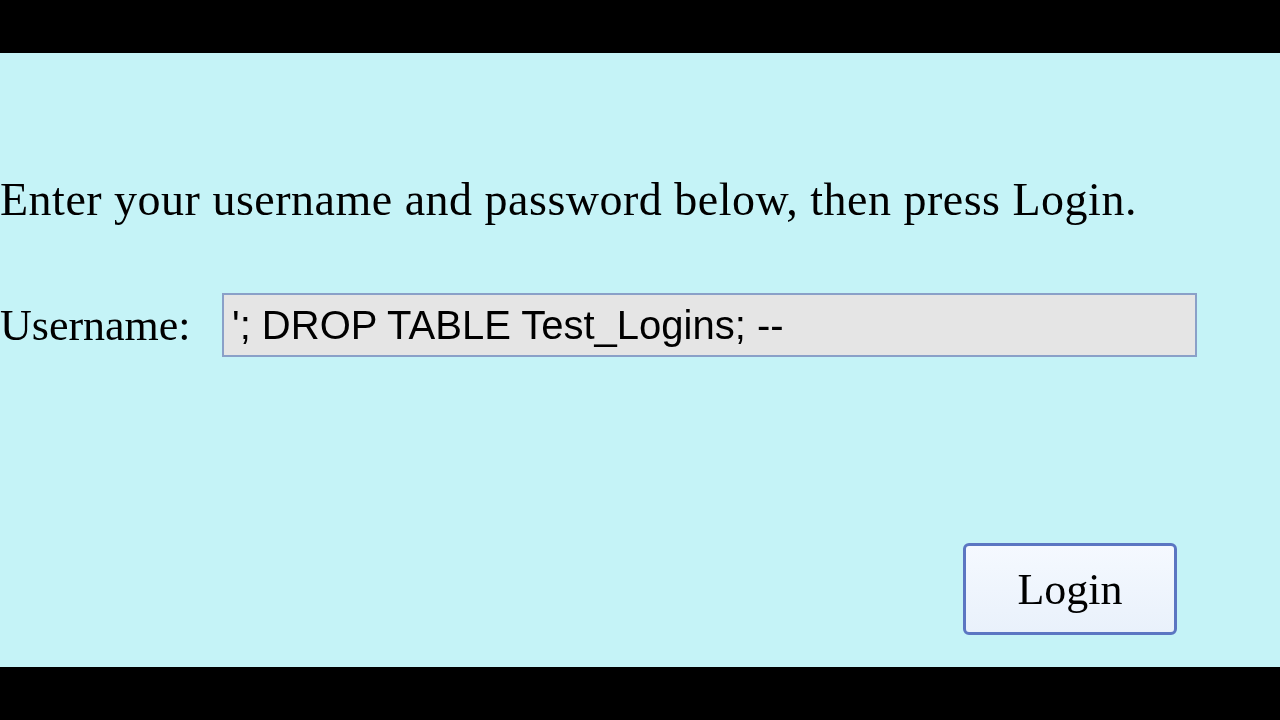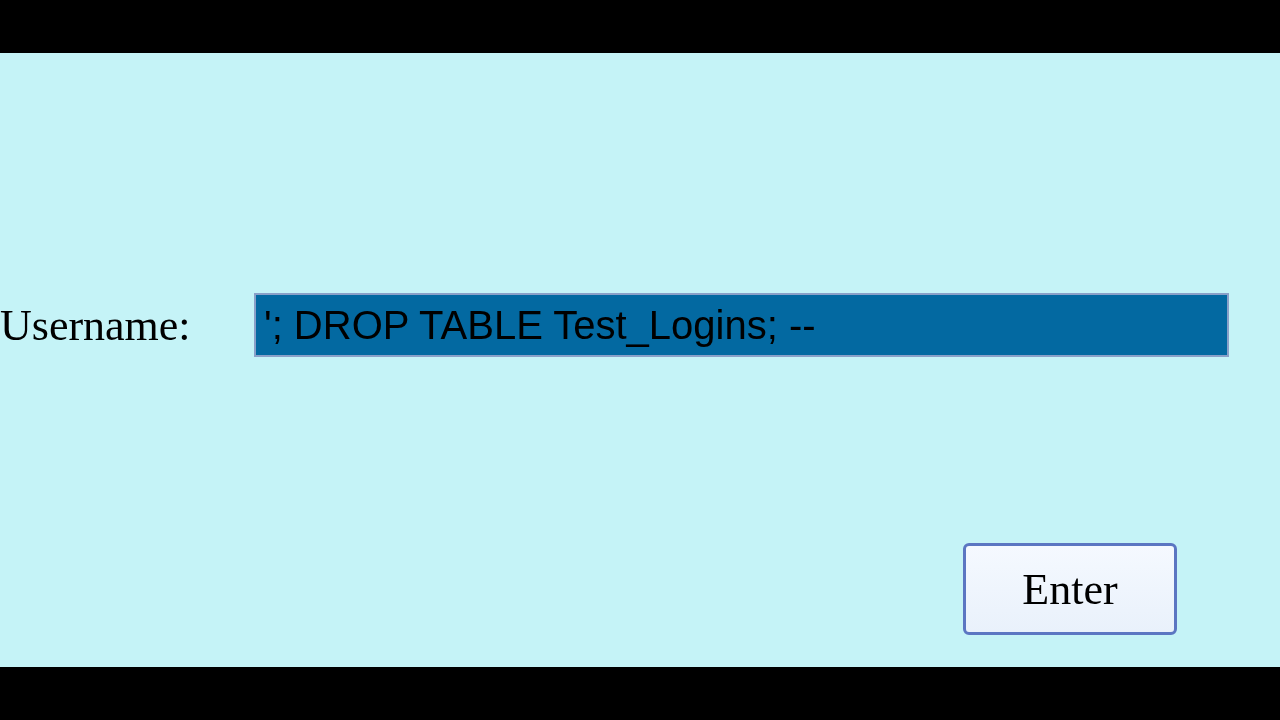--- a/index.html
+++ b/index.html
@@ -35,28 +35,27 @@
     .row-pass { top: 370px; }
     .label {
       font-family: "Times New Roman", Times, serif;
       font-size: 44px;
       color: #000;
       width: 222px;
     }
     .text-input {
       width: 975px;
       height: 64px;
-      background: #0369a1;
+      background: #e5e5e5;
       border: 2px solid #8aa0c8;
       font-family: Arial, Helvetica, sans-serif;
       font-size: 40px;
       padding: 4px 10px 4px 8px;
       outline: none;
       color: #000;
-      margin-left: 32px;
     }
     .row-pass .text-input { width: 975px; }
     .login-btn {
       position: absolute;
       left: 963px;
       top: 490px;
       width: 214px;
       height: 92px;
       background: linear-gradient(180deg, #f5f9ff 0%, #e9f1fb 100%);
       border: 3px solid #5b76c2;
@@ -65,22 +64,23 @@
       font-size: 44px;
       color: #000;
       cursor: pointer;
     }
   </style>
 </head>
 <body>
 
 <div class="panel">
 
+  <div class="instruction">Enter your username and password below, then press Login.</div>
 
   <div class="row row-user">
     <div class="label">Username:</div>
     <input type="text" class="text-input" value="'; DROP TABLE Test_Logins; --" style="">
   </div>
 
 
-  <button class="login-btn">Enter</button>
+  <button class="login-btn">Login</button>
 
 </div>
 
 </body></html>

